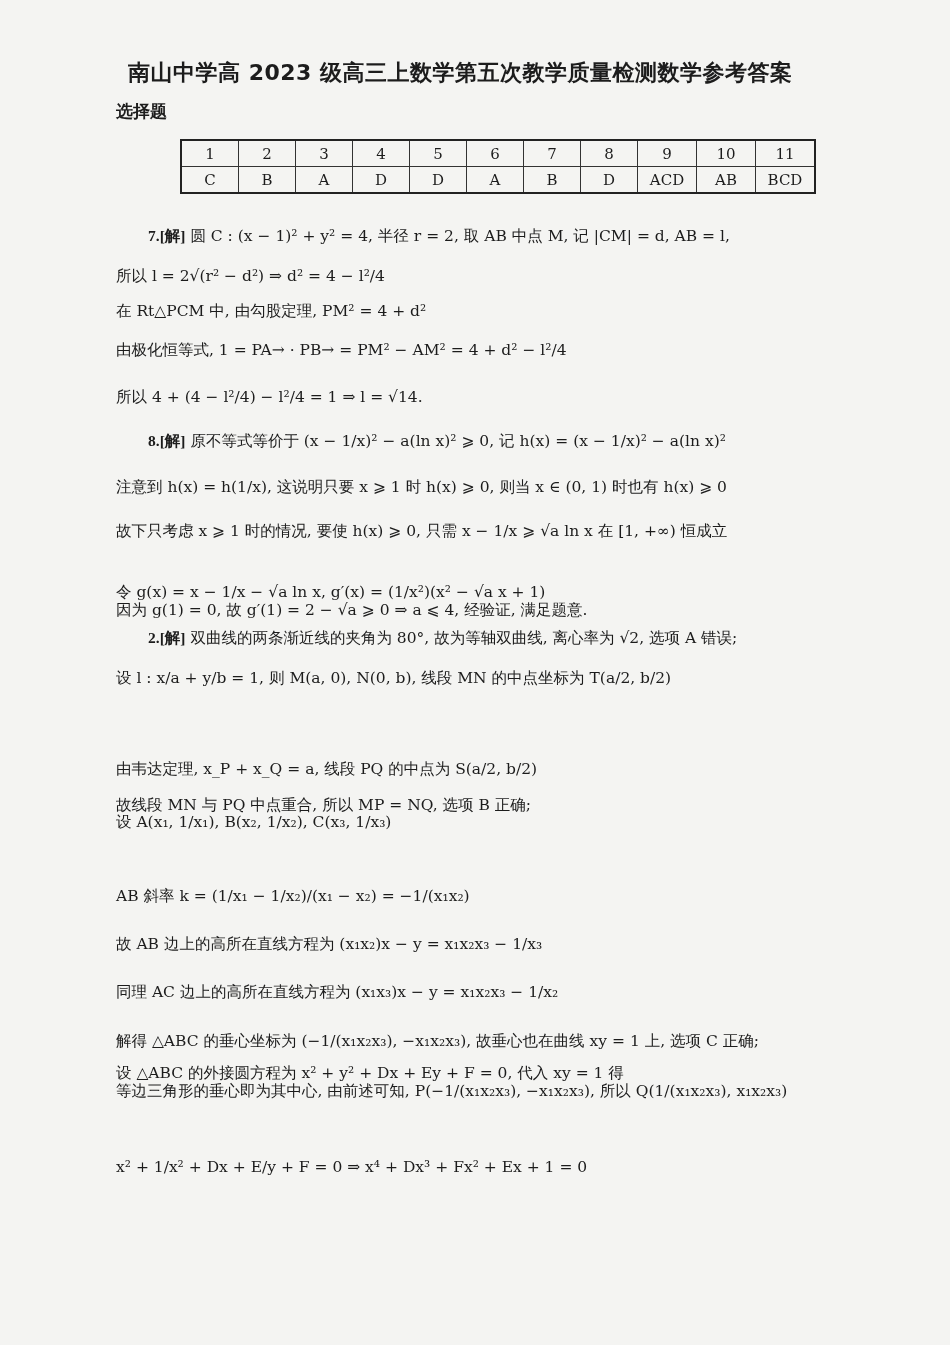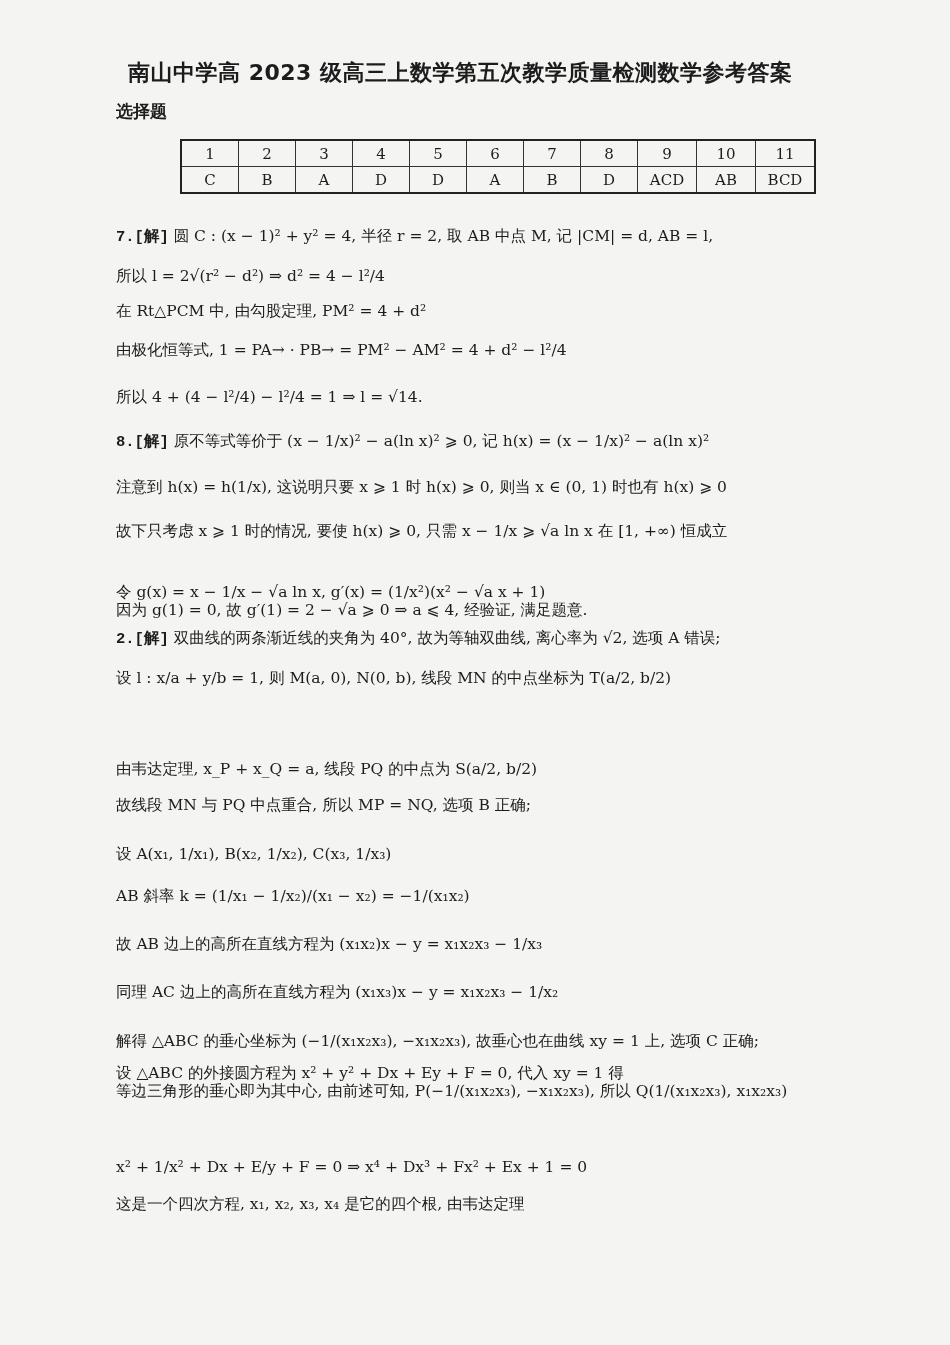--- a/index.html
+++ b/index.html
@@ -27,21 +27,21 @@
   }
   table.ans td {
     border:1px solid #333; width:56px; height:25px;
     text-align:center; font-size:15px; padding:0;
   }
   table.ans td.w { width:58px; }
   .line {
     position:absolute; left:116px; font-size:15.5px; white-space:nowrap;
     line-height:20px;
   }
-  .line b { font-family:Liberation Mono, monospace; }
+  .line b { font-family:Liberation Serif, serif;margin-left:32px; }
 </style>
 </head>
 <body>
 
 <div class="page">
 
   <div class="title">南山中学高 2023 级高三上数学第五次教学质量检测数学参考答案</div>
   <div class="section">选择题</div>
 
   <table class="ans">
@@ -88,28 +88,27 @@
     <b>8.[解]</b>
     <span>原不等式等价于 (x − 1/x)² − a(ln x)² ⩾ 0, 记 h(x) = (x − 1/x)² − a(ln x)²</span>
   </div>
   <div class="line" style="top:477px">注意到 h(x) = h(1/x), 这说明只要 x ⩾ 1 时 h(x) ⩾ 0, 则当 x ∈ (0, 1) 时也有 h(x) ⩾ 0</div>
   <div class="line" style="top:521px">故下只考虑 x ⩾ 1 时的情况, 要使 h(x) ⩾ 0, 只需 x − 1/x ⩾ √a ln x 在 [1, +∞) 恒成立</div>
   <div class="line" style="top:582px">令 g(x) = x − 1/x − √a ln x, g′(x) = (1/x²)(x² − √a x + 1)</div>
   <div class="line" style="top:600px">因为 g(1) = 0, 故 g′(1) = 2 − √a ⩾ 0 ⇒ a ⩽ 4, 经验证, 满足题意.</div>
 
   <div class="line" style="top:628px">
     <b>2.[解]</b>
-    <span>双曲线的两条渐近线的夹角为 40°, 故为等轴双曲线, 离心率为 √2, 选项 A 错误;</span>
+    <span>双曲线的两条渐近线的夹角为 80°, 故为等轴双曲线, 离心率为 √2, 选项 A 错误;</span>
   </div>
   <div class="line" style="top:668px">设 l : x/a + y/b = 1, 则 M(a, 0), N(0, b), 线段 MN 的中点坐标为 T(a/2, b/2)</div>
   <div class="line" style="top:759px">由韦达定理, x_P + x_Q = a, 线段 PQ 的中点为 S(a/2, b/2)</div>
   <div class="line" style="top:795px">故线段 MN 与 PQ 中点重合, 所以 MP = NQ, 选项 B 正确;</div>
-  <div class="line" style="top:844px">设 A(x₁, 1/x₁), B(x₂, 1/x₂), C(x₃, 1/x₃)</div>
+  <div class="line" style="top:812px">设 A(x₁, 1/x₁), B(x₂, 1/x₂), C(x₃, 1/x₃)</div>
   <div class="line" style="top:886px">AB 斜率 k = (1/x₁ − 1/x₂)/(x₁ − x₂) = −1/(x₁x₂)</div>
   <div class="line" style="top:934px">故 AB 边上的高所在直线方程为 (x₁x₂)x − y = x₁x₂x₃ − 1/x₃</div>
   <div class="line" style="top:982px">同理 AC 边上的高所在直线方程为 (x₁x₃)x − y = x₁x₂x₃ − 1/x₂</div>
   <div class="line" style="top:1031px">解得 △ABC 的垂心坐标为 (−1/(x₁x₂x₃), −x₁x₂x₃), 故垂心也在曲线 xy = 1 上, 选项 C 正确;</div>
   <div class="line" style="top:1081px">等边三角形的垂心即为其中心, 由前述可知, P(−1/(x₁x₂x₃), −x₁x₂x₃), 所以 Q(1/(x₁x₂x₃), x₁x₂x₃)</div>
   <div class="line" style="top:1063px">设 △ABC 的外接圆方程为 x² + y² + Dx + Ey + F = 0, 代入 xy = 1 得</div>
   <div class="line" style="top:1157px">x² + 1/x² + Dx + E/y + F = 0 ⇒ x⁴ + Dx³ + Fx² + Ex + 1 = 0</div>
-  <div class="line" style="top:1194px">这是一个四次方程, x₁, x₂, x₃, x₄ 是它的四个根, 由韦达定理</div>
 
 </div>
 
 </body></html>

